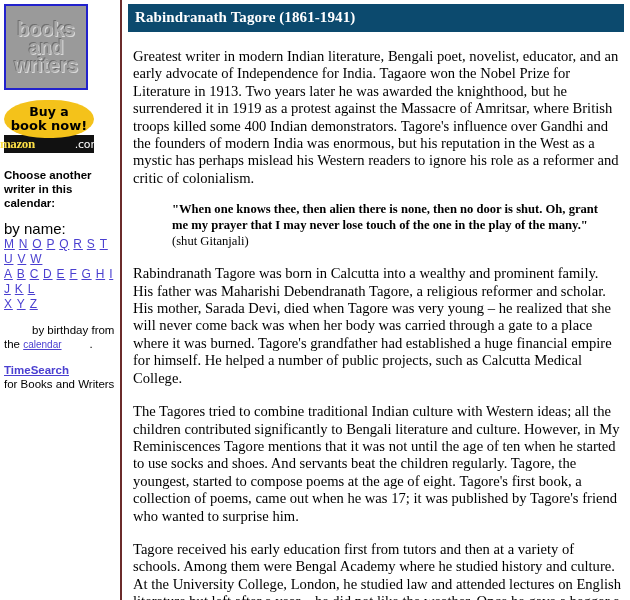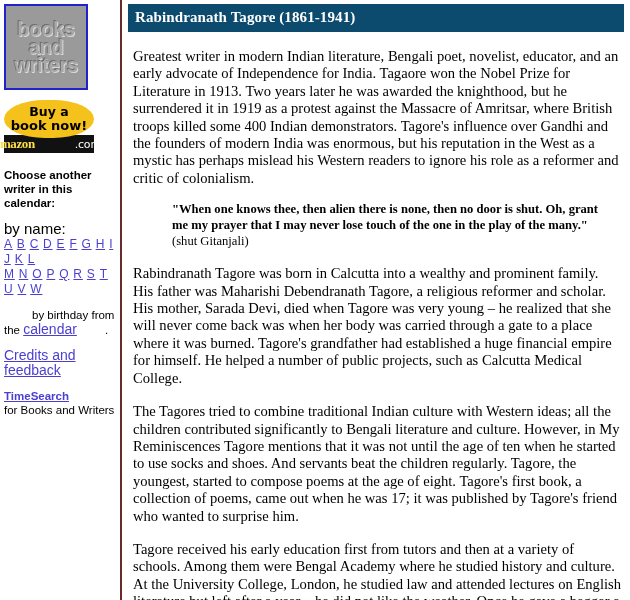--- a/index.html
+++ b/index.html
@@ -127,21 +127,21 @@
     margin: 0 0 1px 0;
   }
   .alpha-row {
     line-height: 15px;
     margin: 0;
     letter-spacing: 0.8px;
   }
   a.lnk, .lnk {
     color: #4a3fd0;
     text-decoration: underline;
-    font-size: 14px;
+    font-size: 10px;
   }
   .alpha-row .lnk { font-size: 12px; font-weight: normal; }
   .side-block { margin-top: 11px; line-height: 14px; }
   .side-block .plain { font-size: 11.5px; padding-left: 28px; }
   .side-block-tight { margin-top: 11px; line-height: 14px; }
   .bold-lnk { font-weight: bold; color: #4a3fd0; text-decoration: underline; font-size: 11.5px; }
   .ital { }
 
   
   .content {
@@ -199,55 +199,57 @@
       <div class="amazon-bar">
         <span class="az">amazon</span>
           <span class="dot">.com.</span>
       </div>
     </div>
 
     <div class="side-head">Choose another writer in this calendar:</div>
 
     <div class="side-label">by name:</div>
 
+    <div class="alpha-row">
+      <a class="lnk" href="#">M</a>
+      <a class="lnk" href="#">N</a>
+      <a class="lnk" href="#">O</a>
+      <a class="lnk" href="#">P</a>
+      <a class="lnk" href="#">Q</a>
+      <a class="lnk" href="#">R</a>
+      <a class="lnk" href="#">S</a>
+      <a class="lnk" href="#">T</a>
+      <a class="lnk" href="#">U</a>
+      <a class="lnk" href="#">V</a>
+      <a class="lnk" href="#">W</a>
+    </div>
     <div class="alpha-row">
       <a class="lnk" href="#">A</a>
       <a class="lnk" href="#">B</a>
       <a class="lnk" href="#">C</a>
       <a class="lnk" href="#">D</a>
       <a class="lnk" href="#">E</a>
       <a class="lnk" href="#">F</a>
       <a class="lnk" href="#">G</a>
       <a class="lnk" href="#">H</a>
       <a class="lnk" href="#">I</a>
       <a class="lnk" href="#">J</a>
       <a class="lnk" href="#">K</a>
       <a class="lnk" href="#">L</a>
     </div>
     <div class="alpha-row">
-      <a class="lnk" href="#">M</a>
-      <a class="lnk" href="#">N</a>
-      <a class="lnk" href="#">O</a>
-      <a class="lnk" href="#">P</a>
-      <a class="lnk" href="#">Q</a>
-      <a class="lnk" href="#">R</a>
-      <a class="lnk" href="#">S</a>
-      <a class="lnk" href="#">T</a>
-      <a class="lnk" href="#">U</a>
-      <a class="lnk" href="#">V</a>
-      <a class="lnk" href="#">W</a>
+      <a class="lnk" href="#">X</a>
+      <a class="lnk" href="#">Y</a>
+      <a class="lnk" href="#">Z</a>
     </div>
 
     <div class="side-block">
       <span class="plain">by birthday from the </span><a class="lnk" href="#">calendar</a><span class="plain">.</span>
     </div>
 
-    <div class="side-block">
-      <a class="lnk" href="#">Credits and feedback</a>
-    </div>
 
     <div class="side-block-tight">
       <div><a class="bold-lnk" href="#">TimeSearch</a></div>
       <div class="plain">for Books and Writers</div>
     </div>
   </div>
 
   <div class="divider"></div>
 
   <div class="content">

